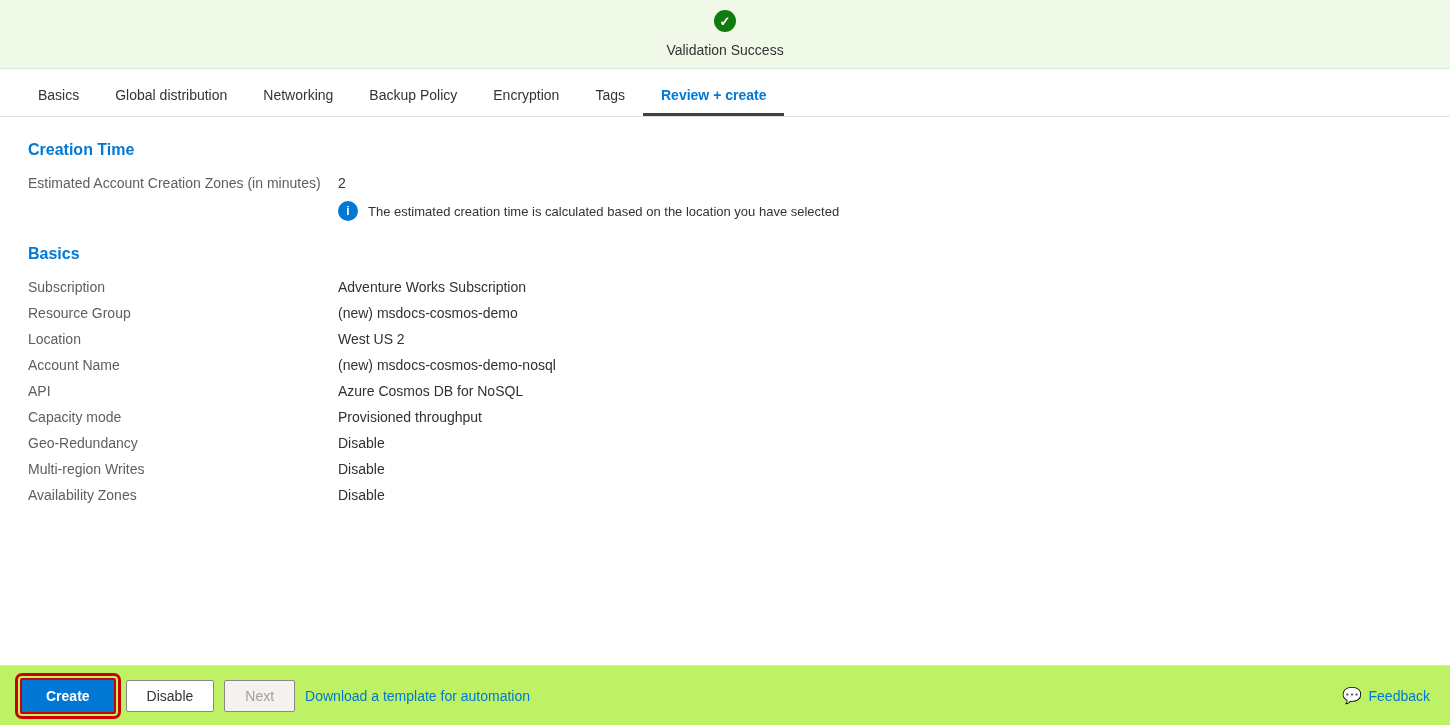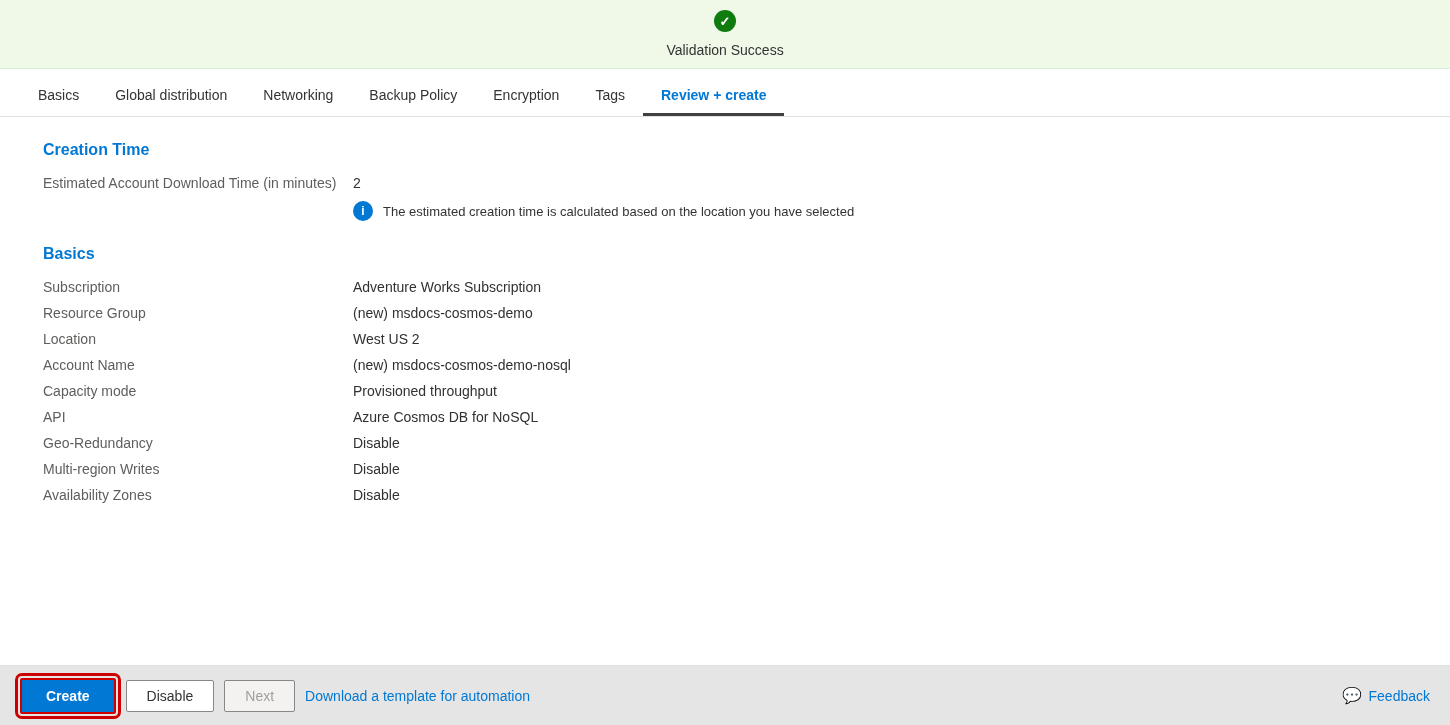--- a/index.html
+++ b/index.html
@@ -66,21 +66,20 @@
       color: #0078d4;
       border-bottom: 3px solid #404040;
       font-weight: 600;
     }
 
     
     .main-content {
       padding: 24px 28px;
       overflow-y: auto;
       height: calc(725px - 110px - 60px);
-      margin-left: 15px;
     }
 
     
     .section-header {
       font-size: 16px;
       font-weight: 600;
       color: #0078d4;
       margin-bottom: 16px;
     }
 
@@ -129,21 +128,21 @@
       margin-bottom: 24px;
     }
 
     
     .bottom-toolbar {
       position: fixed;
       bottom: 0;
       left: 0;
       width: 1450px;
       height: 60px;
-      background: #e5e5e5;
+      background: #bef264;
       border-top: 1px solid #e0e0e0;
       display: flex;
       align-items: center;
       padding: 14px 20px;
       gap: 10px;
     }
     .btn-create {
       background: #0078d4;
       color: white;
       border: 2px solid #c00;
@@ -205,21 +204,21 @@
   <div class="tab-item">Encryption</div>
   <div class="tab-item">Tags</div>
   <div class="tab-item active">Review + create</div>
 </nav>
 
 <div class="main-content">
 
   <div class="section-gap">
     <div class="section-header">Creation Time</div>
     <div class="info-row">
-      <span class="info-label">Estimated Account Download Time (in minutes)</span>
+      <span class="info-label">Estimated Account Creation Zones (in minutes)</span>
       <span class="info-value">2</span>
     </div>
     <div class="info-note">
       <div class="info-circle">i</div>
       <span>The estimated creation time is calculated based on the location you have selected</span>
     </div>
   </div>
 
   <div class="section-gap">
     <div class="section-header">Basics</div>
@@ -234,26 +233,26 @@
     </div>
     <div class="info-row">
       <span class="info-label">Location</span>
       <span class="info-value">West US 2</span>
     </div>
     <div class="info-row">
       <span class="info-label">Account Name</span>
       <span class="info-value">(new) msdocs-cosmos-demo-nosql</span>
     </div>
     <div class="info-row">
+      <span class="info-label">API</span>
+      <span class="info-value">Azure Cosmos DB for NoSQL</span>
+    </div>
+    <div class="info-row">
       <span class="info-label">Capacity mode</span>
       <span class="info-value">Provisioned throughput</span>
-    </div>
-    <div class="info-row">
-      <span class="info-label">API</span>
-      <span class="info-value">Azure Cosmos DB for NoSQL</span>
     </div>
     <div class="info-row">
       <span class="info-label">Geo-Redundancy</span>
       <span class="info-value">Disable</span>
     </div>
     <div class="info-row">
       <span class="info-label">Multi-region Writes</span>
       <span class="info-value">Disable</span>
     </div>
     <div class="info-row">

